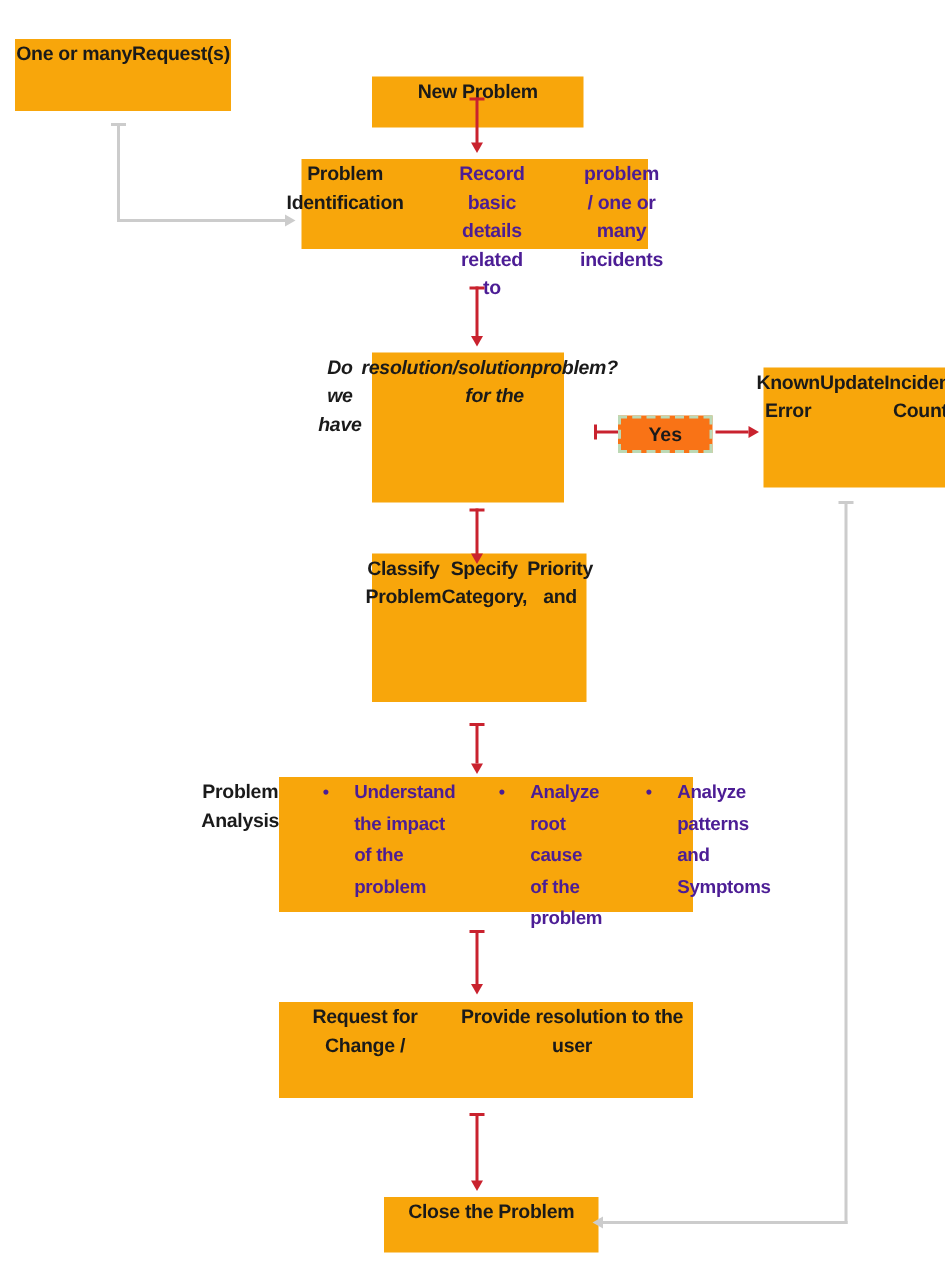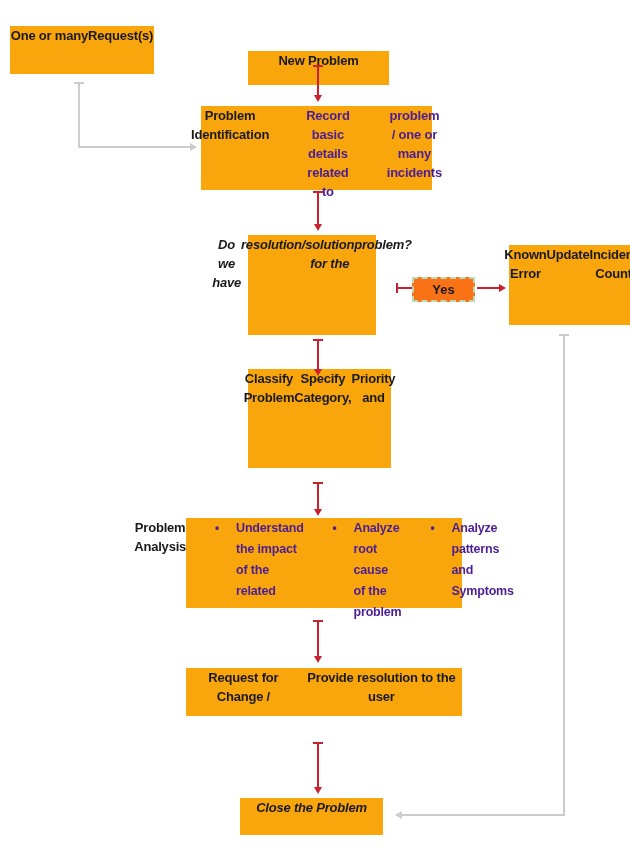--- a/index.html
+++ b/index.html
@@ -65,21 +65,21 @@
 
   <div class="box" style="left:10px; top:26px; width:144px; height:48px;">
     <div>One or many</div>
     <div>Request(s)</div>
   </div>
 
   <div class="box" style="left:248px; top:27px; width:141px; height:34px;margin-top:24px;">
     <div>New Problem</div>
   </div>
 
-  <div class="box" style="left:201px; top:106px; width:231px; height:84px;gap:37px;">
+  <div class="box" style="left:201px; top:106px; width:231px; height:60px;gap:37px;">
     <div>Problem Identification</div>
     <div class="blue">Record basic details related to</div>
     <div class="blue">problem / one or many incidents</div>
   </div>
 
   <div class="box" style="left:248px; top:235px; width:128px; height:100px;font-style:italic;">
     <div>Do we have</div>
     <div>resolution/</div>
     <div>solution for the</div>
     <div>problem?</div>
@@ -98,38 +98,38 @@
   <div class="box" style="left:248px; top:369px; width:143px; height:99px;">
     <div>Classify Problem</div>
     <div>Specify Category,</div>
     <div>Priority and</div>
   </div>
 
   <div class="box" style="left:186px; top:518px; width:276px; height:90px;">
     <div class="analysis-title">Problem Analysis</div>
     <div class="bullet-row blue">
       <span class="bullet-dot">•</span>
-      <span>Understand the impact of the related</span>
+      <span>Understand the impact of the problem</span>
     </div>
     <div class="bullet-row blue">
       <span class="bullet-dot">•</span>
       <span>Analyze root cause of the problem</span>
     </div>
     <div class="bullet-row blue">
       <span class="bullet-dot">•</span>
       <span>Analyze patterns and Symptoms</span>
     </div>
   </div>
 
-  <div class="box" style="left:186px; top:668px; width:276px; height:48px;">
+  <div class="box" style="left:186px; top:668px; width:276px; height:64px;">
     <div>Request for Change /</div>
     <div>Provide resolution to the user</div>
   </div>
 
-  <div class="box" style="left:240px; top:798px; width:143px; height:37px;font-style:italic;">
+  <div class="box" style="left:256px; top:798px; width:143px; height:37px;">
     <div>Close the Problem</div>
   </div>
 
   <div>
     <div class="seg red-fill" style="left:313px; top:65px; width:10px; height:2px;"></div>
     <div class="seg red-fill" style="left:317px; top:65px; width:2px; height:31px;"></div>
     <div class="head head-down-red" style="left:314px; top:95px;"></div>
   </div>
 
   <div>

